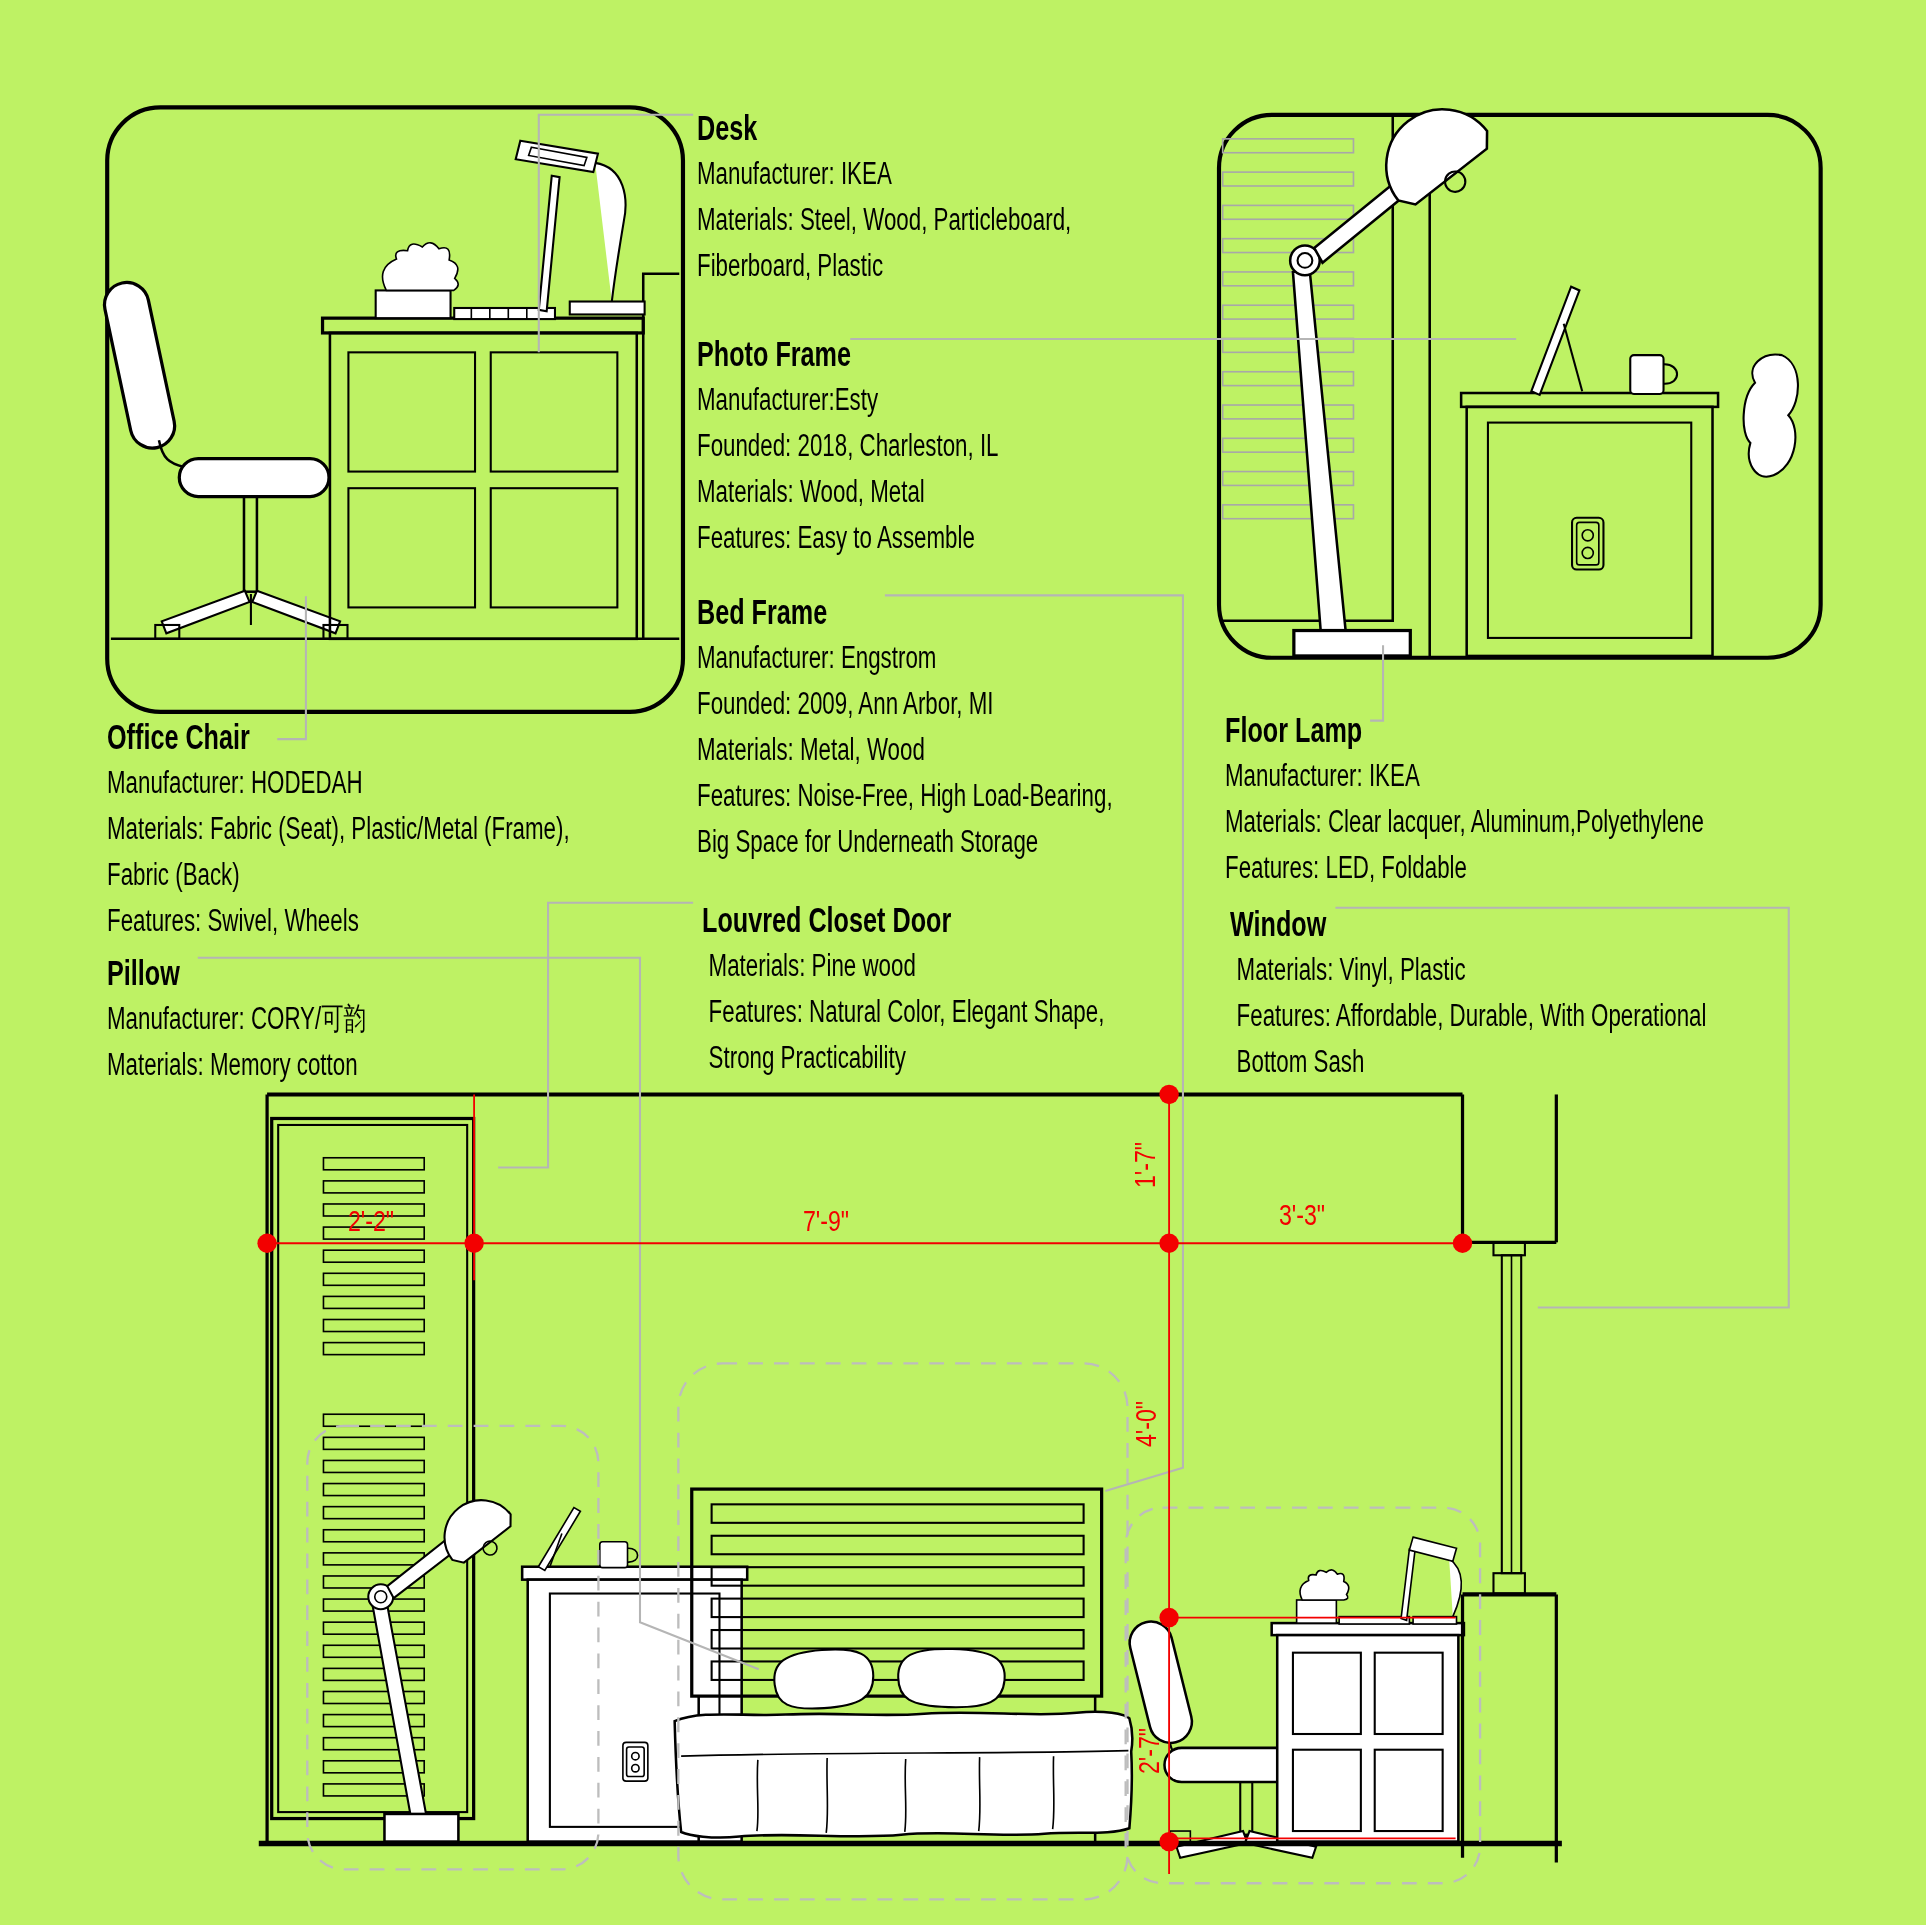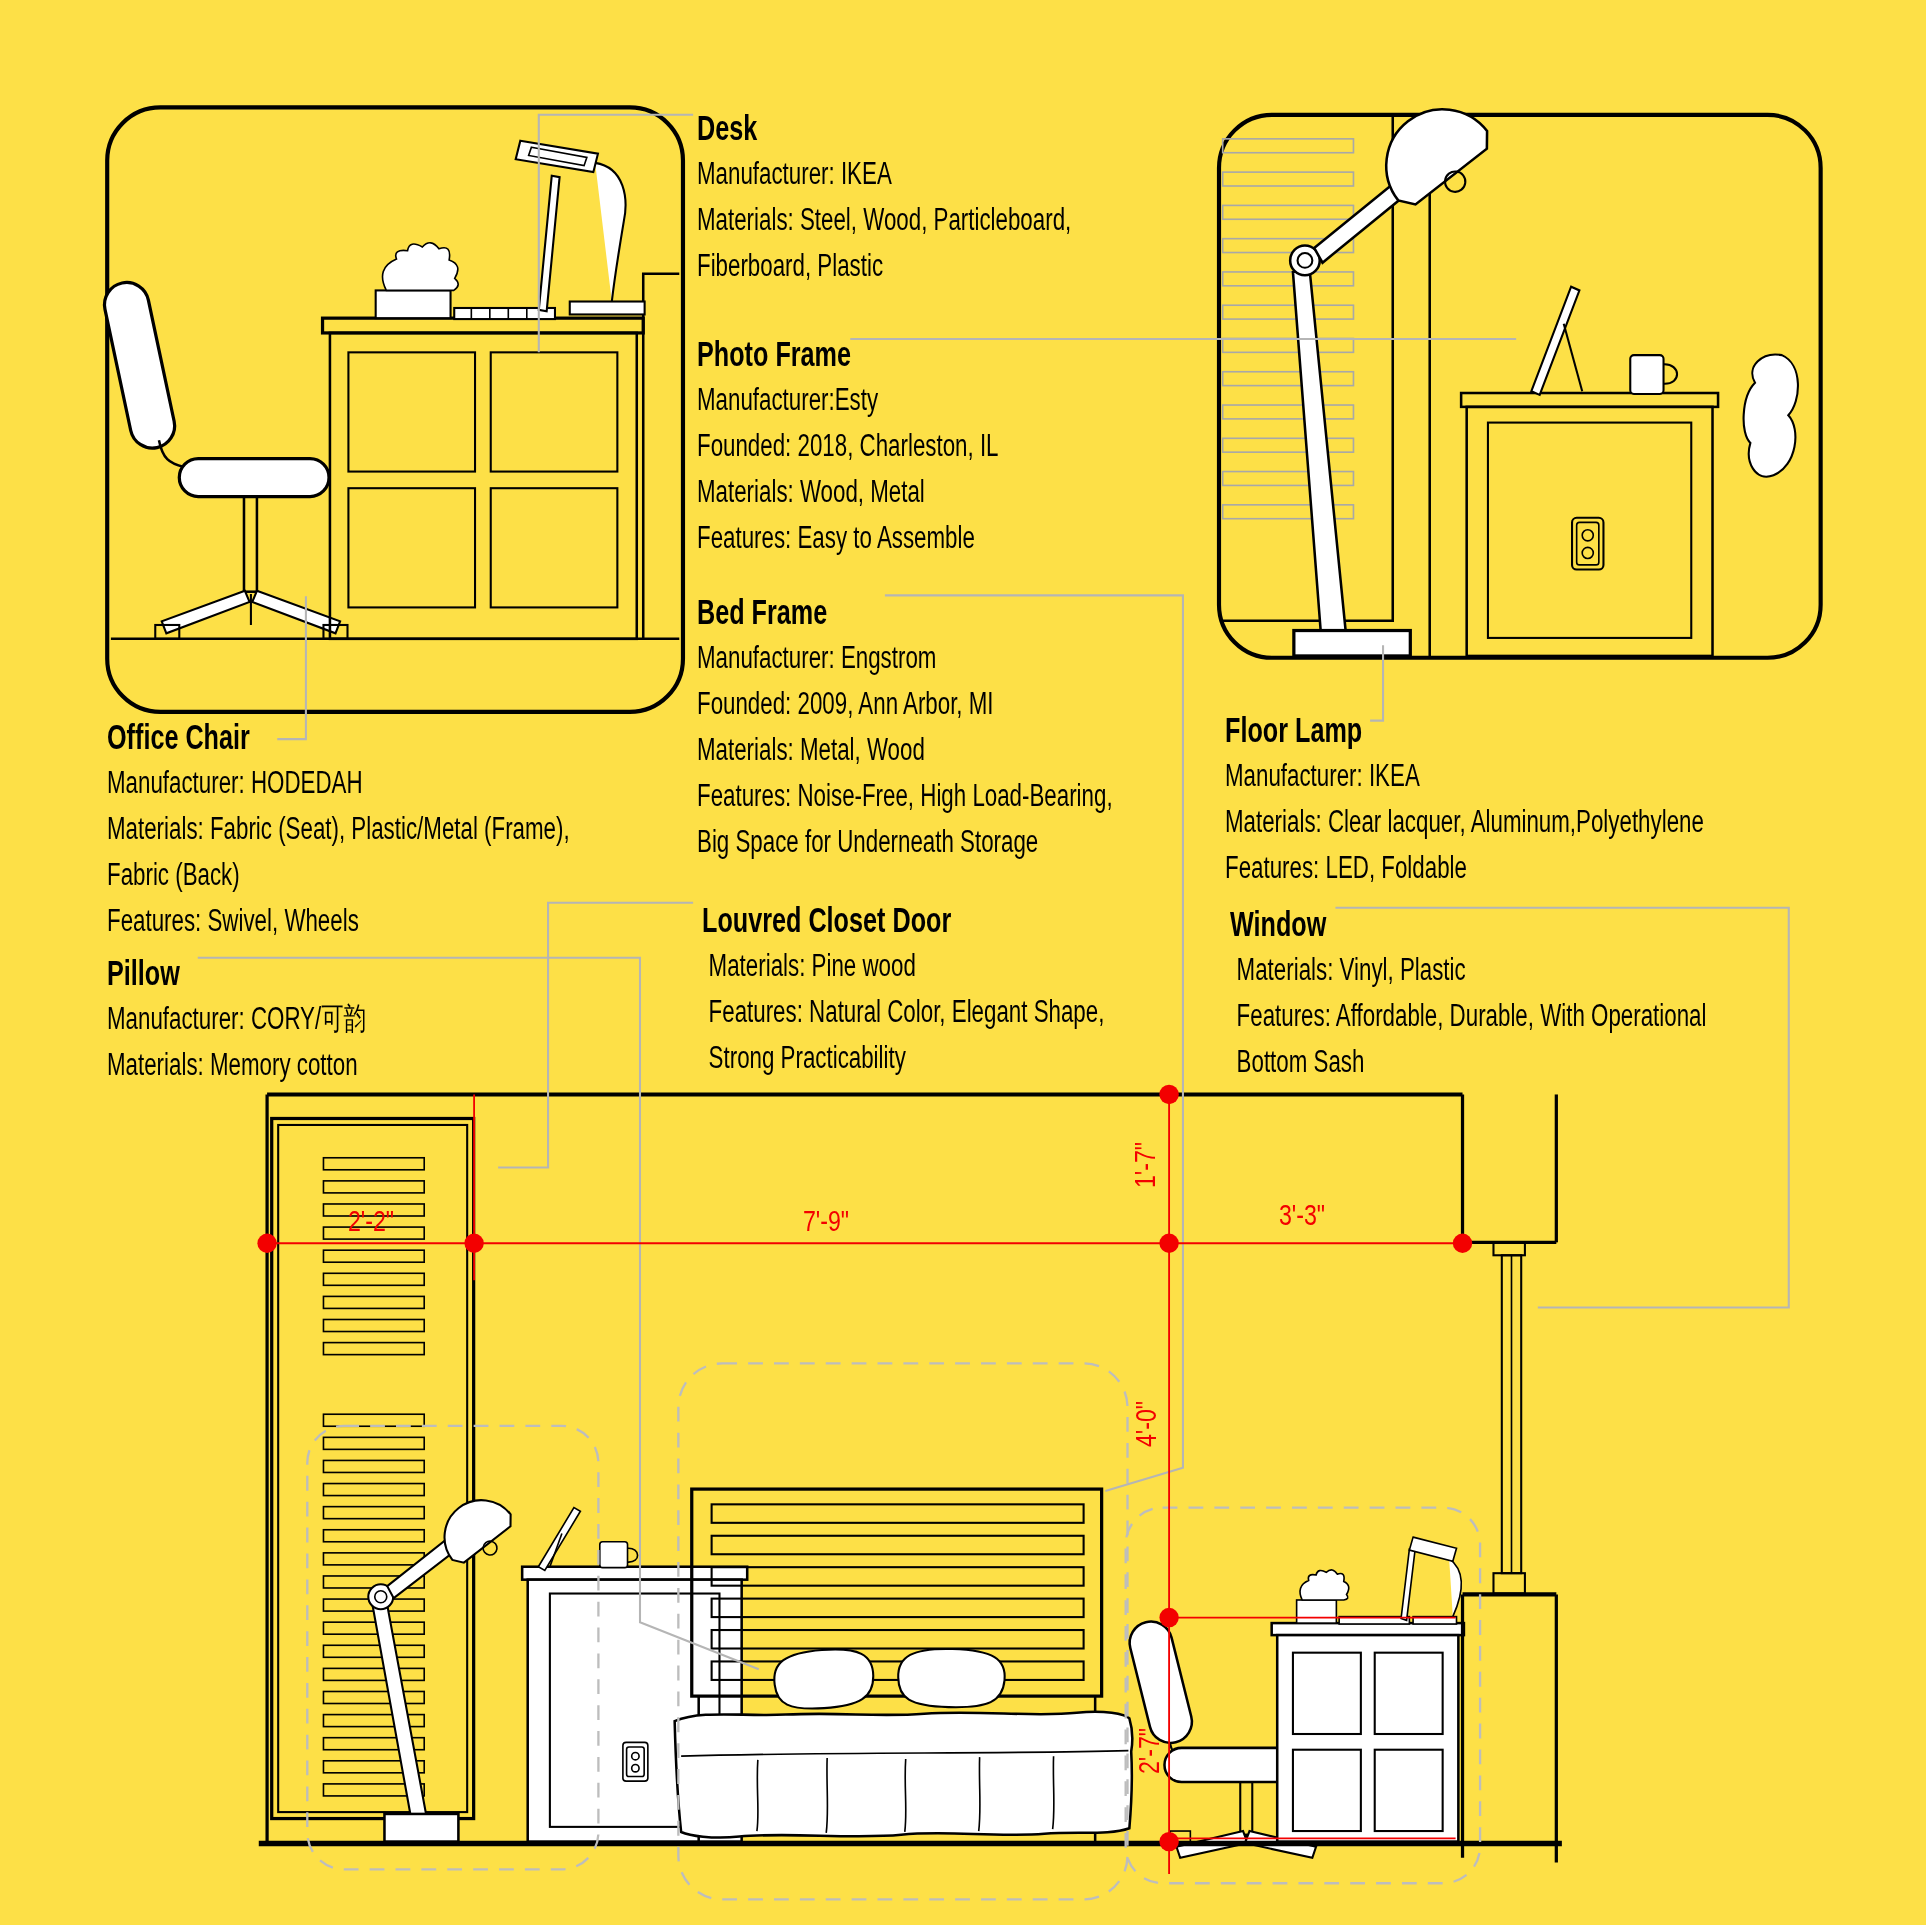--- a/index.html
+++ b/index.html
@@ -1,16 +1,16 @@
 <!DOCTYPE html>
 <html style="font-size:7.4px"><head>
 <meta charset="utf-8">
 <style>
   html,body{margin:0;padding:0;background:#ffffff;}
-  .canvas{position:relative;width:1926px;height:1926px;background:#fde047;overflow:hidden;
+  .canvas{position:relative;width:1926px;height:1926px;background:#bef264;overflow:hidden;
           font-family:"Liberation Sans",sans-serif;color:#000;}
   svg.draw{position:absolute;left:0;top:0;width:1926px;height:1926px;}
   
   .ann{position:absolute;transform:scaleX(0.72);transform-origin:left top;white-space:nowrap;}
   .ann .hd{font-size:35px;font-weight:bold;line-height:46px;letter-spacing:0px;}
   .ann .ln{font-size:31px;line-height:46px;letter-spacing:0px;}
   .ann .ind{padding-left:9.2px;}
   
   .dim{position:absolute;color:#f30000;font-size:29px;white-space:nowrap;}
   .dim.h{transform:translate(-50%,-50%) scaleX(0.8);}

